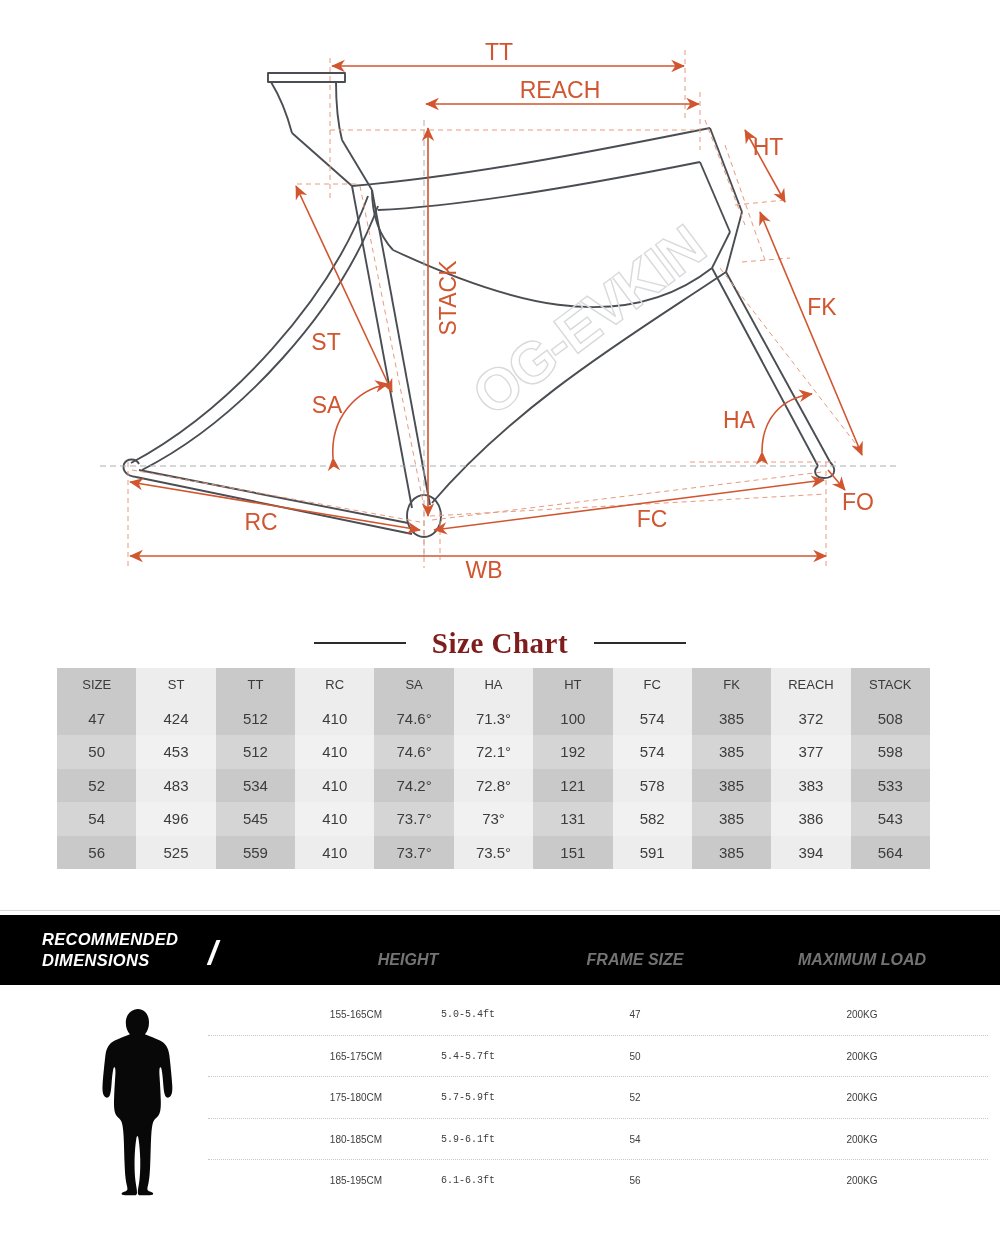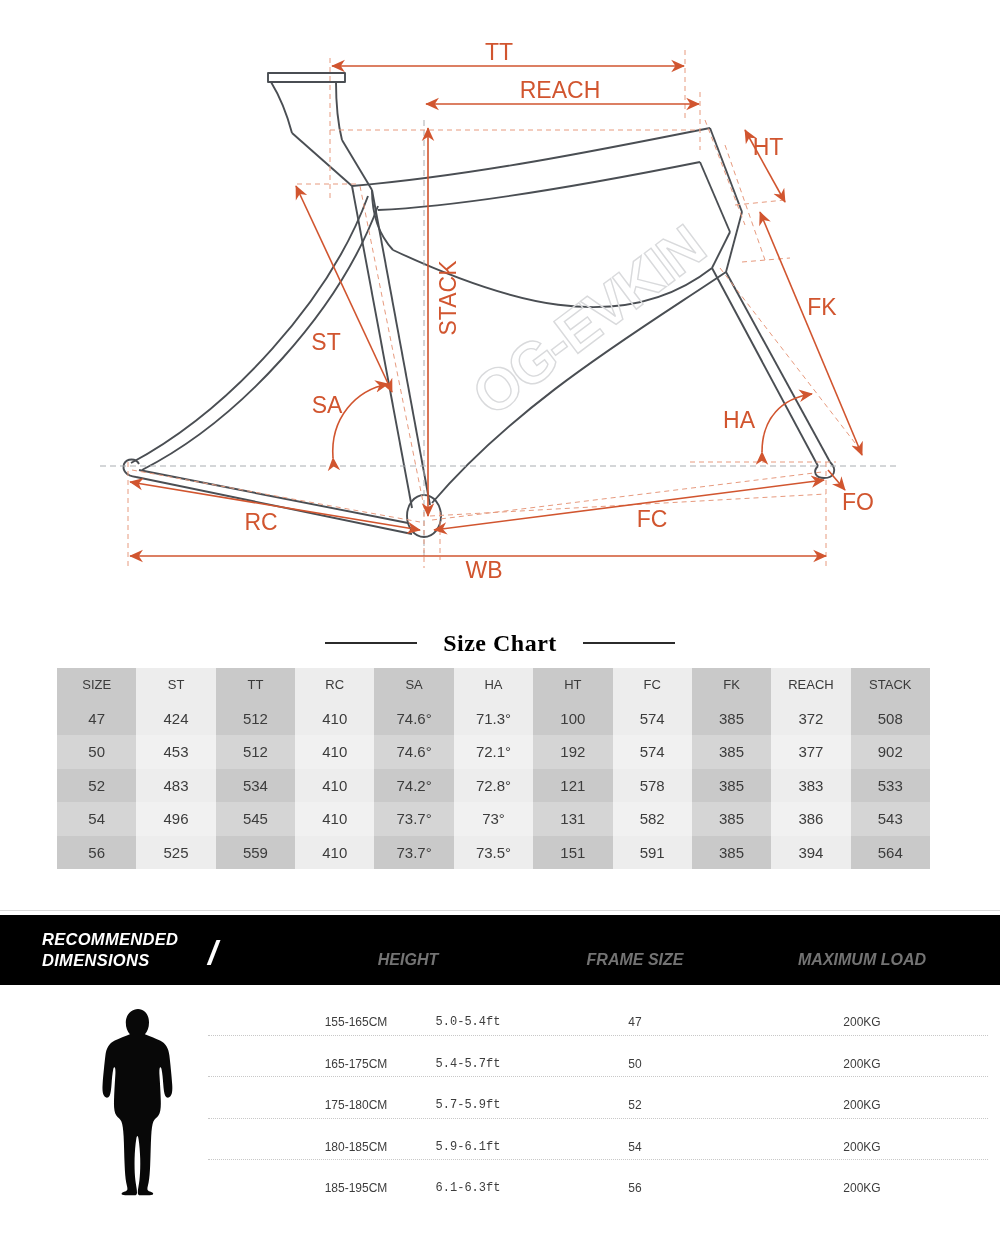--- a/index.html
+++ b/index.html
@@ -41,22 +41,22 @@
     align-items: center;
     justify-content: center;
     gap: 26px;
   }
   #size-chart-title .rule {
     width: 92px; height: 2px; background: #2b2b2b;
   }
   #size-chart-title .txt {
     font-family: "Liberation Serif", serif;
     font-weight: bold;
-    font-size: 24px;
-    color: #000000;
+    font-size: 29px;
+    color: #7f1d1d;
     letter-spacing: 0.5px;
   }
 
   
   #size-table {
     position: absolute;
     left: 57px; top: 668px;
     width: 873px;
     border-collapse: collapse;
     border-radius: 9px;
@@ -140,24 +140,23 @@
   .rec-row {
     position: relative;
     height: 41.5px;
   }
   .rec-row + .rec-row { border-top: 1px dotted #c8c8c8; }
   .rec-cell {
     position: absolute;
     top: 50%;
     transform: translate(-50%, -50%);
     font-family: "Liberation Sans", sans-serif;
-    font-size: 12px;
+    font-size: 10px;
     color: #3d3d3d;
     white-space: nowrap;
-    margin-top: 8px;
   }
   .c-cm   { left: 148px; }
   .c-ft   { left: 260px; font-family: Liberation Mono, monospace; }
   .c-size { left: 427px; }
   .c-load { left: 654px; }
 </style>
 </head>
 <body>
 
 <div id="page">
@@ -343,21 +342,21 @@
         <td>50</td>
         <td>453</td>
         <td>512</td>
         <td>410</td>
         <td>74.6°</td>
         <td>72.1°</td>
         <td>192</td>
         <td>574</td>
         <td>385</td>
         <td>377</td>
-        <td>902</td>
+        <td>598</td>
       </tr>
       <tr>
         <td>52</td>
         <td>483</td>
         <td>534</td>
         <td>410</td>
         <td>74.2°</td>
         <td>72.8°</td>
         <td>121</td>
         <td>578</td>

